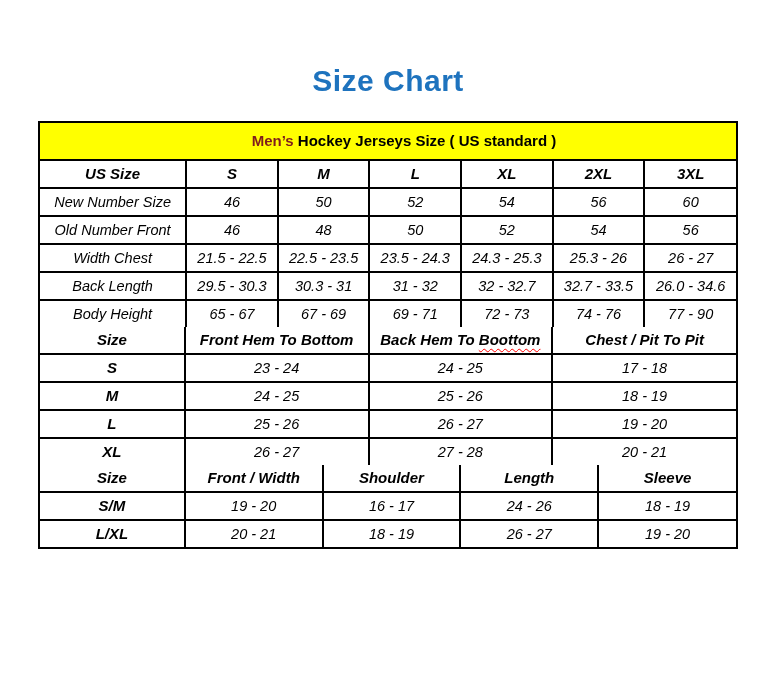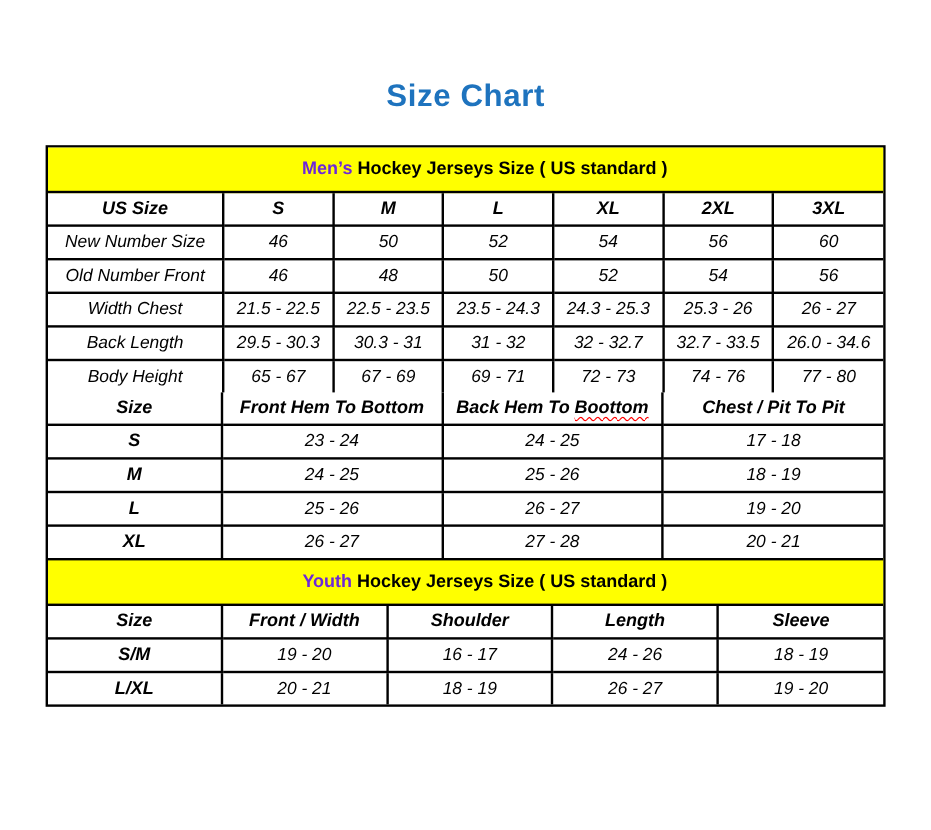--- a/index.html
+++ b/index.html
@@ -14,21 +14,21 @@
     height: 692px;
     background: #ffffff;
     overflow: hidden;
   }
   .page-title {
     position: absolute;
     top: 64px;
     left: 0;
     width: 100%;
     text-align: center;
-    font-size: 26px;
+    font-size: 30px;
     font-weight: bold;
     color: #1e73be;
     letter-spacing: 0.5px;
   }
   .chart-stack {
     position: absolute;
     left: 38px;
     top: 121px;
     width: 700px;
     border: 2px solid #000000;
@@ -42,21 +42,21 @@
     font-weight: bold;
     color: #000000;
     padding: 8px 0 8px 0;
     line-height: 20px;
     border-bottom: 2px solid #000000;
   }
   .band.band-mid {
     border-top: 2px solid #000000;
   }
   .band .hl {
-    color: #6d28d9;
+    color: #7f1d1d;
     margin-left: 32px;
   }
   table.size-table {
     width: 100%;
     border-collapse: collapse;
     border-style: hidden;
     table-layout: fixed;
     font-style: italic;
   }
   table.size-table th,
@@ -169,21 +169,21 @@
           <td>32.7 - 33.5</td>
           <td>26.0 - 34.6</td>
         </tr>
         <tr>
           <td>Body Height</td>
           <td>65 - 67</td>
           <td>67 - 69</td>
           <td>69 - 71</td>
           <td>72 - 73</td>
           <td>74 - 76</td>
-          <td>77 - 80</td>
+          <td>77 - 90</td>
         </tr>
       </tbody>
     </table>
 
     <table class="size-table women-table">
       <colgroup>
         <col class="col-label">
           <col class="col-measure">
           <col class="col-measure">
           <col class="col-measure">
@@ -217,24 +217,20 @@
         </tr>
         <tr>
           <td class="rowhead-bold">XL</td>
           <td>26 - 27</td>
           <td>27 - 28</td>
           <td>20 - 21</td>
         </tr>
       </tbody>
     </table>
 
-    <div class="band band-mid">
-      <span class="hl">Youth</span>
-      <span>Hockey Jerseys Size ( US standard )</span>
-    </div>
     <table class="size-table youth-table">
       <colgroup>
         <col class="col-label">
           <col class="col-measure">
           <col class="col-measure">
           <col class="col-measure">
           <col class="col-measure">
       </colgroup>
       <thead>
         <tr>

